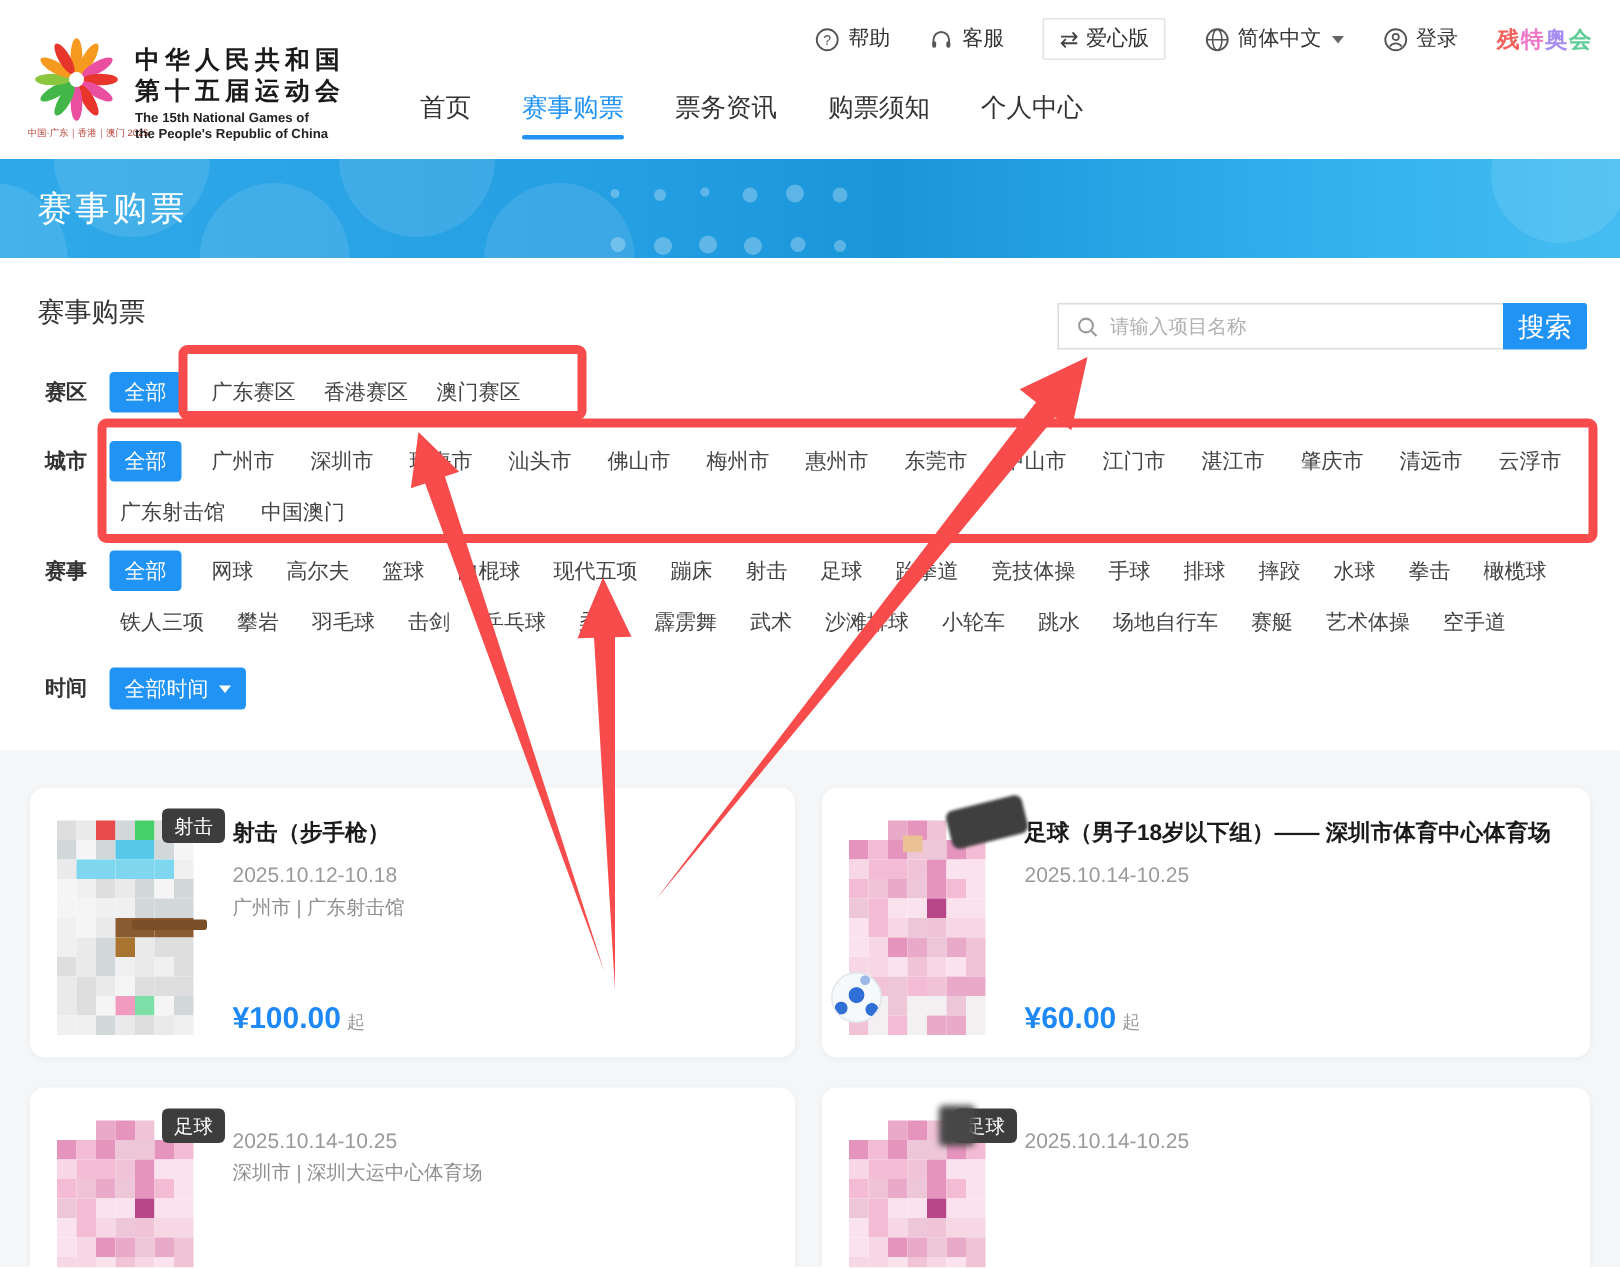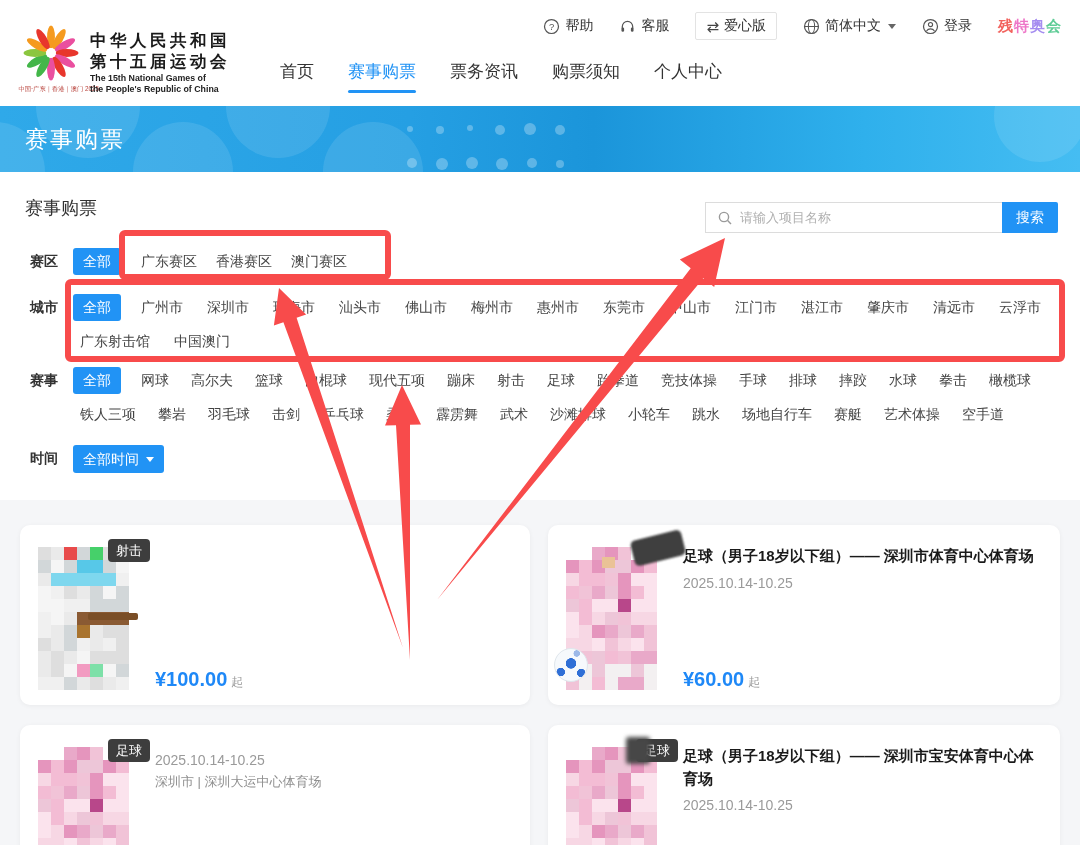--- a/index.html
+++ b/index.html
@@ -34,21 +34,21 @@
   .banner-title { position:absolute; left:25px; top:50%; transform:translateY(-50%); color:#fff; font-size:23px; font-weight:500; letter-spacing:2px; z-index:2; }
 
   
   .filter { position:absolute; left:0; top:172px; width:1080px; height:328px; background:#fff; }
   .sec-title { position:absolute; left:25px; top:24px; font-size:18px; color:#333; font-weight:500; }
   .search { position:absolute; right:22px; top:30px; display:flex; align-items:center; }
   .search-box { position:relative; }
   .search-box svg { position:absolute; left:12px; top:8px; }
   .search-box input { width:297px; height:31px; border:1px solid #dcdcdc; border-right:none; padding:0 8px 0 34px; font-size:13px; color:#333; outline:none; font-family:inherit; }
   .search-box input::placeholder { color:#b0b0b0; }
-  .search-btn { width:56px; height:31px; background:#2193f5; color:#fff; font-size:14px; border:none; border-radius:0 2px 2px 0; cursor:pointer; font-family:inherit; }
+  .search-btn { width:56px; height:31px; background:#2193f5; color:#fff; font-size:18px; border:none; border-radius:0 2px 2px 0; cursor:pointer; font-family:inherit; }
 
   .frow { position:absolute; left:30px; right:18px; display:flex; align-items:flex-start; }
   .flabel { flex:none; width:43px; font-size:14px; font-weight:700; color:#333; line-height:27px; }
   .fcontent { display:flex; flex-direction:column; }
   .fline { display:flex; align-items:flex-start; flex-wrap:nowrap; }
   .fline .chip { margin-right:20px; }
   .fline2 { margin-top:7px; margin-left:7px; }
   .chip { flex:none; background:#2193f5; color:#fff; font-size:14px; height:27px; line-height:27px; padding:0 10px; border-radius:3px; cursor:pointer; }
   .fopts { display:flex; flex-wrap:nowrap; }
   .fopt { font-size:14px; color:#444; line-height:27px; white-space:nowrap; cursor:pointer; }
@@ -417,20 +417,25 @@
             <i style="background: rgb(240, 240, 240);"></i>
             <i style="background: rgb(210, 215, 217);"></i>
             <i style="background: rgb(234, 234, 234);"></i>
             <i style="background: rgb(222, 222, 222);"></i>
             <i style="background: rgb(234, 234, 234);"></i>
             <i style="background: rgb(240, 240, 240);"></i>
           </div>
         <div class="rifle"></div>
         <span class="badge">射击</span>
       </div>
+      <div class="cbody">
+        <h3>射击（步手枪）</h3>
+        <div class="cdate">2025.10.12-10.18</div>
+        <div class="cloc">广州市 | 广东射击馆</div>
+      </div>
       <div class="cprice">
         <b>¥100.00</b>
         <span>起</span>
       </div>
     </article>
 
     <article class="card" style="left:548px;top:25px;width:512px;height:180px">
       <div class="cimg">
         <div class="mosaic">
             <i style="background: rgb(255, 255, 255);"></i>
@@ -652,21 +657,20 @@
             <i style="background: rgb(241, 195, 215);"></i>
             <i style="background: rgb(247, 215, 228);"></i>
             <i style="background: rgb(251, 227, 237);"></i>
             <i style="background: rgb(241, 195, 215);"></i>
           </div>
         <span class="badge">足球</span>
         <div class="badge-blur"></div>
 
       </div>
       <div class="cbody">
-        <h3>足球（男子18岁以下组）—— 深圳市宝安体育中心体育场</h3>
         <div class="cdate">2025.10.14-10.25</div>
       </div>
     </article>
 
   </section>
 
   <svg class="annot" width="1080" height="845" viewBox="0 0 1080 845">
     <rect x="122" y="233" width="266" height="44" rx="3" fill="none" stroke="#f84b4b" stroke-width="6"></rect>
     <rect x="68" y="282" width="994" height="77" rx="3" fill="none" stroke="#f84b4b" stroke-width="6"></rect>
     <polygon points="403,648 296.6,317.7 306.1,314.5 279,288 273.9,325.5 283.4,322.3" fill="#f84b4b"></polygon>

